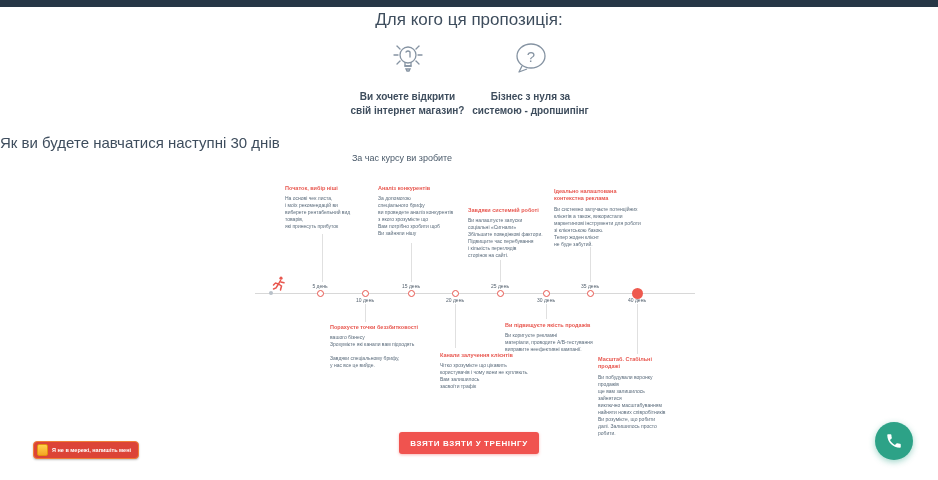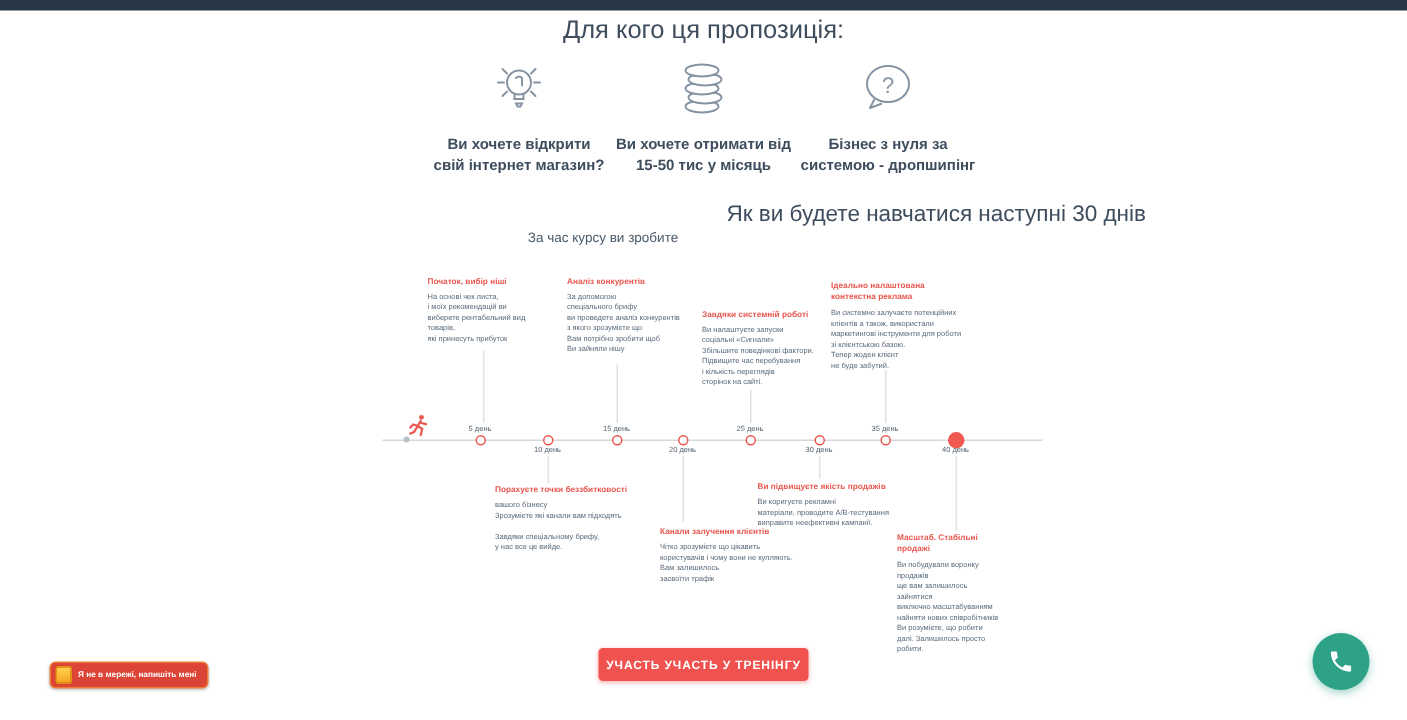--- a/index.html
+++ b/index.html
@@ -11,21 +11,21 @@
 
   .offer-title { position:absolute; left:0; top:10px; width:938px; text-align:center;
     font-size:17px; font-weight:500; color:#3e4d5d; }
 
   .features { position:absolute; left:0; top:38px; width:938px; display:flex; justify-content:center; }
   .feature { width:123px; display:flex; flex-direction:column; align-items:center; }
   .feature-icon { height:44px; display:flex; align-items:center; justify-content:center; color:#8593a2; }
   .feature-label { margin-top:8px; font-size:10px; font-weight:bold; color:#3e4d5d;
     text-align:center; line-height:1.35; width:118px; }
 
-  .course-title { position:absolute; left:0; top:134px; width:764px; text-align:right;
+  .course-title { position:absolute; left:0; top:134px; width:764px; text-align:left;
     font-size:15px; font-weight:500; color:#3e4d5d; }
   .course-subtitle { position:absolute; left:0; top:153px; width:804px; text-align:center;
     font-size:9px; color:#4a5a6a; }
 
   
   .tl-line { position:absolute; left:255px; top:293px; width:440px; height:1px; background:#d8d8d8; }
   .tl-start-dot { position:absolute; left:269px; top:291px; width:4px; height:4px;
     border-radius:50%; background:#b9c1c9; }
   .tl-runner { position:absolute; left:272px; top:276px; width:14px; height:15px; color:#e8574f; }
 
@@ -82,32 +82,20 @@
           <line x1="9" y1="8" x2="12" y2="11"></line>
           <line x1="28" y1="11" x2="31" y2="8"></line>
           <line x1="9" y1="26" x2="12" y2="23"></line>
           <line x1="28" y1="23" x2="31" y2="26"></line>
         </svg>
       </span>
       <div class="feature-label">Ви хочете відкрити свій інтернет магазин?</div>
     </div>
     <div class="feature">
       <span class="feature-icon">
-        <svg width="44" height="44" viewBox="0 0 44 44" fill="#fff" stroke="currentColor" stroke-width="1.3">
-          <ellipse cx="21" cy="33" rx="11" ry="4"></ellipse>
-          <ellipse cx="23" cy="27" rx="11" ry="4"></ellipse>
-          <ellipse cx="21" cy="21" rx="11" ry="4"></ellipse>
-          <ellipse cx="23" cy="15" rx="11" ry="4"></ellipse>
-          <ellipse cx="21" cy="9" rx="11" ry="4"></ellipse>
-        </svg>
-      </span>
-      <div class="feature-label">Ви хочете отримати від 15-50 тис у місяць</div>
-    </div>
-    <div class="feature">
-      <span class="feature-icon">
         <svg width="44" height="44" viewBox="0 0 44 44" fill="none" stroke="currentColor" stroke-width="1.3">
           <ellipse cx="22" cy="18" rx="14" ry="12"></ellipse>
           <path d="M13 28 l-3 6 l8 -3" stroke-linejoin="round"></path>
           <text x="22" y="24" text-anchor="middle" font-size="15" stroke="none" fill="#8593a2" font-family="Liberation Sans, sans-serif">?</text>
         </svg>
       </span>
       <div class="feature-label">Бізнес з нуля за системою - дропшипінг</div>
     </div>
   </div>
 
@@ -217,21 +205,21 @@
 продажів
 ще вам залишилось
 зайнятися
 виключно масштабуванням
 найняти нових співробітників
 Ви розумієте, що робити
 далі. Залишилось просто
 робити.</div>
   </div>
 
-  <button class="cta-button">УЧАСТЬ УЧАСТЬ У ТРЕНІНГУ</button>
+  <button class="cta-button">ВЗЯТИ ВЗЯТИ У ТРЕНІНГУ</button>
 
   <div class="chat-badge">
     <span class="chat-icon"></span>
     <span class="chat-label">Я не в мережі, напишіть мені</span>
   </div>
 
   <button class="call-button">
     <span style="display:flex">
       <svg width="18" height="18" viewBox="0 0 24 24" fill="#ffffff">
         <path d="M6.6 10.8c1.4 2.8 3.8 5.1 6.6 6.6l2.2-2.2c.3-.3.7-.4 1-.2 1.1.4 2.3.6 3.6.6.6 0 1 .4 1 1V20c0 .6-.4 1-1 1C10.6 21 3 13.4 3 4c0-.6.4-1 1-1h3.5c.6 0 1 .4 1 1 0 1.2.2 2.4.6 3.6.1.3 0 .7-.2 1l-2.3 2.2z"></path>

